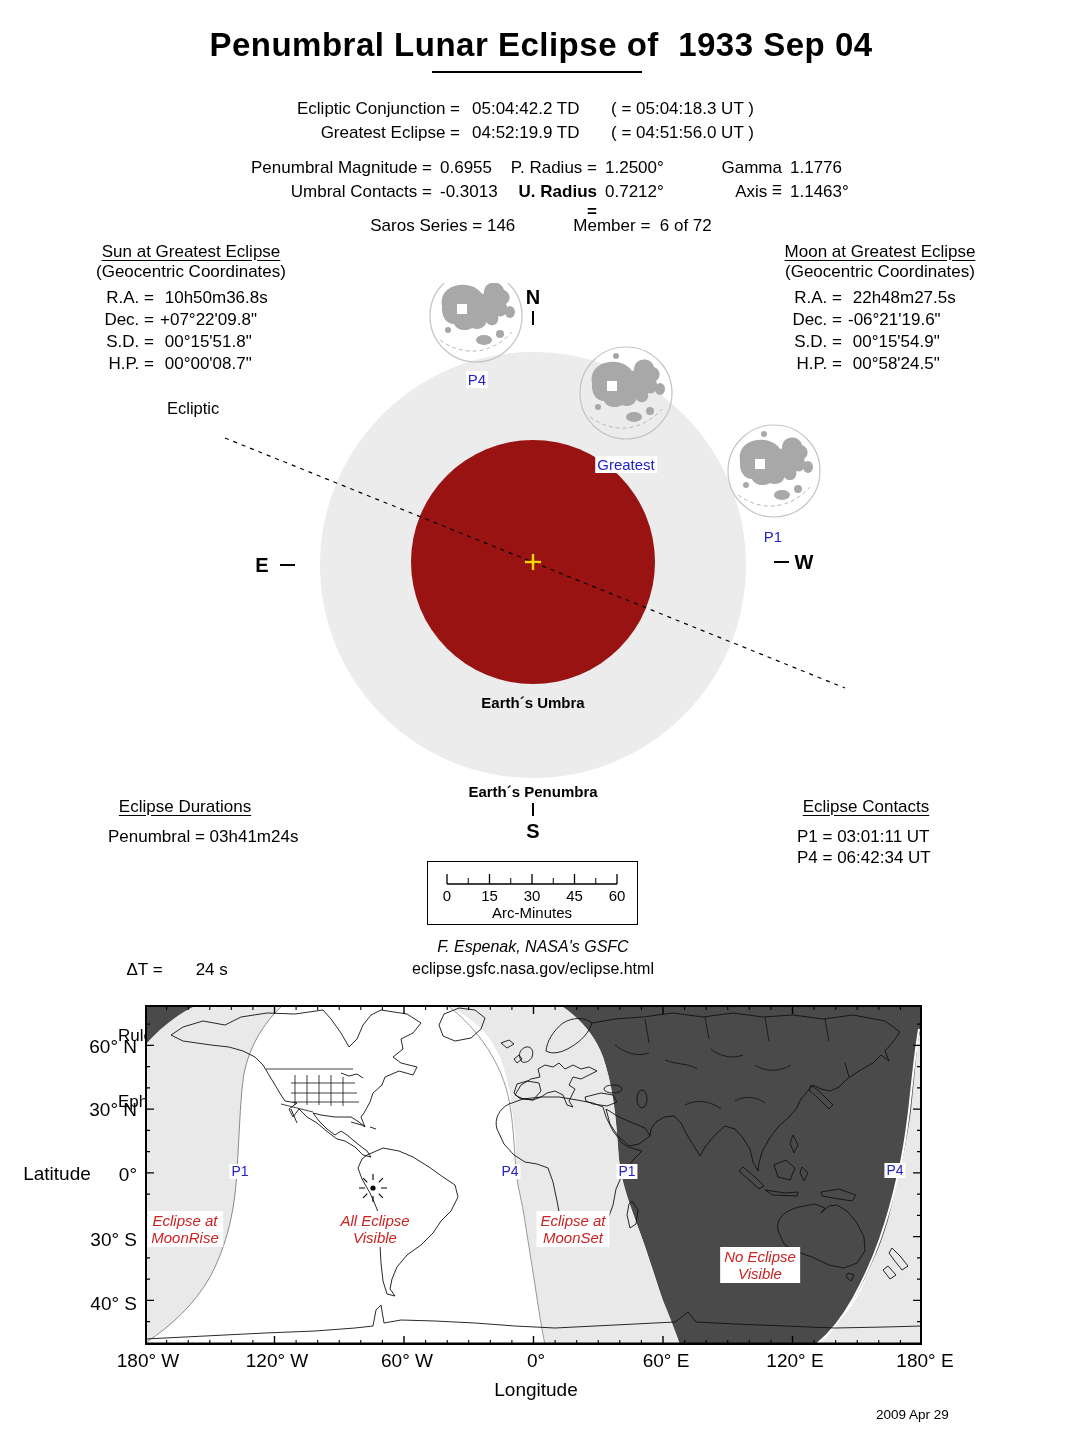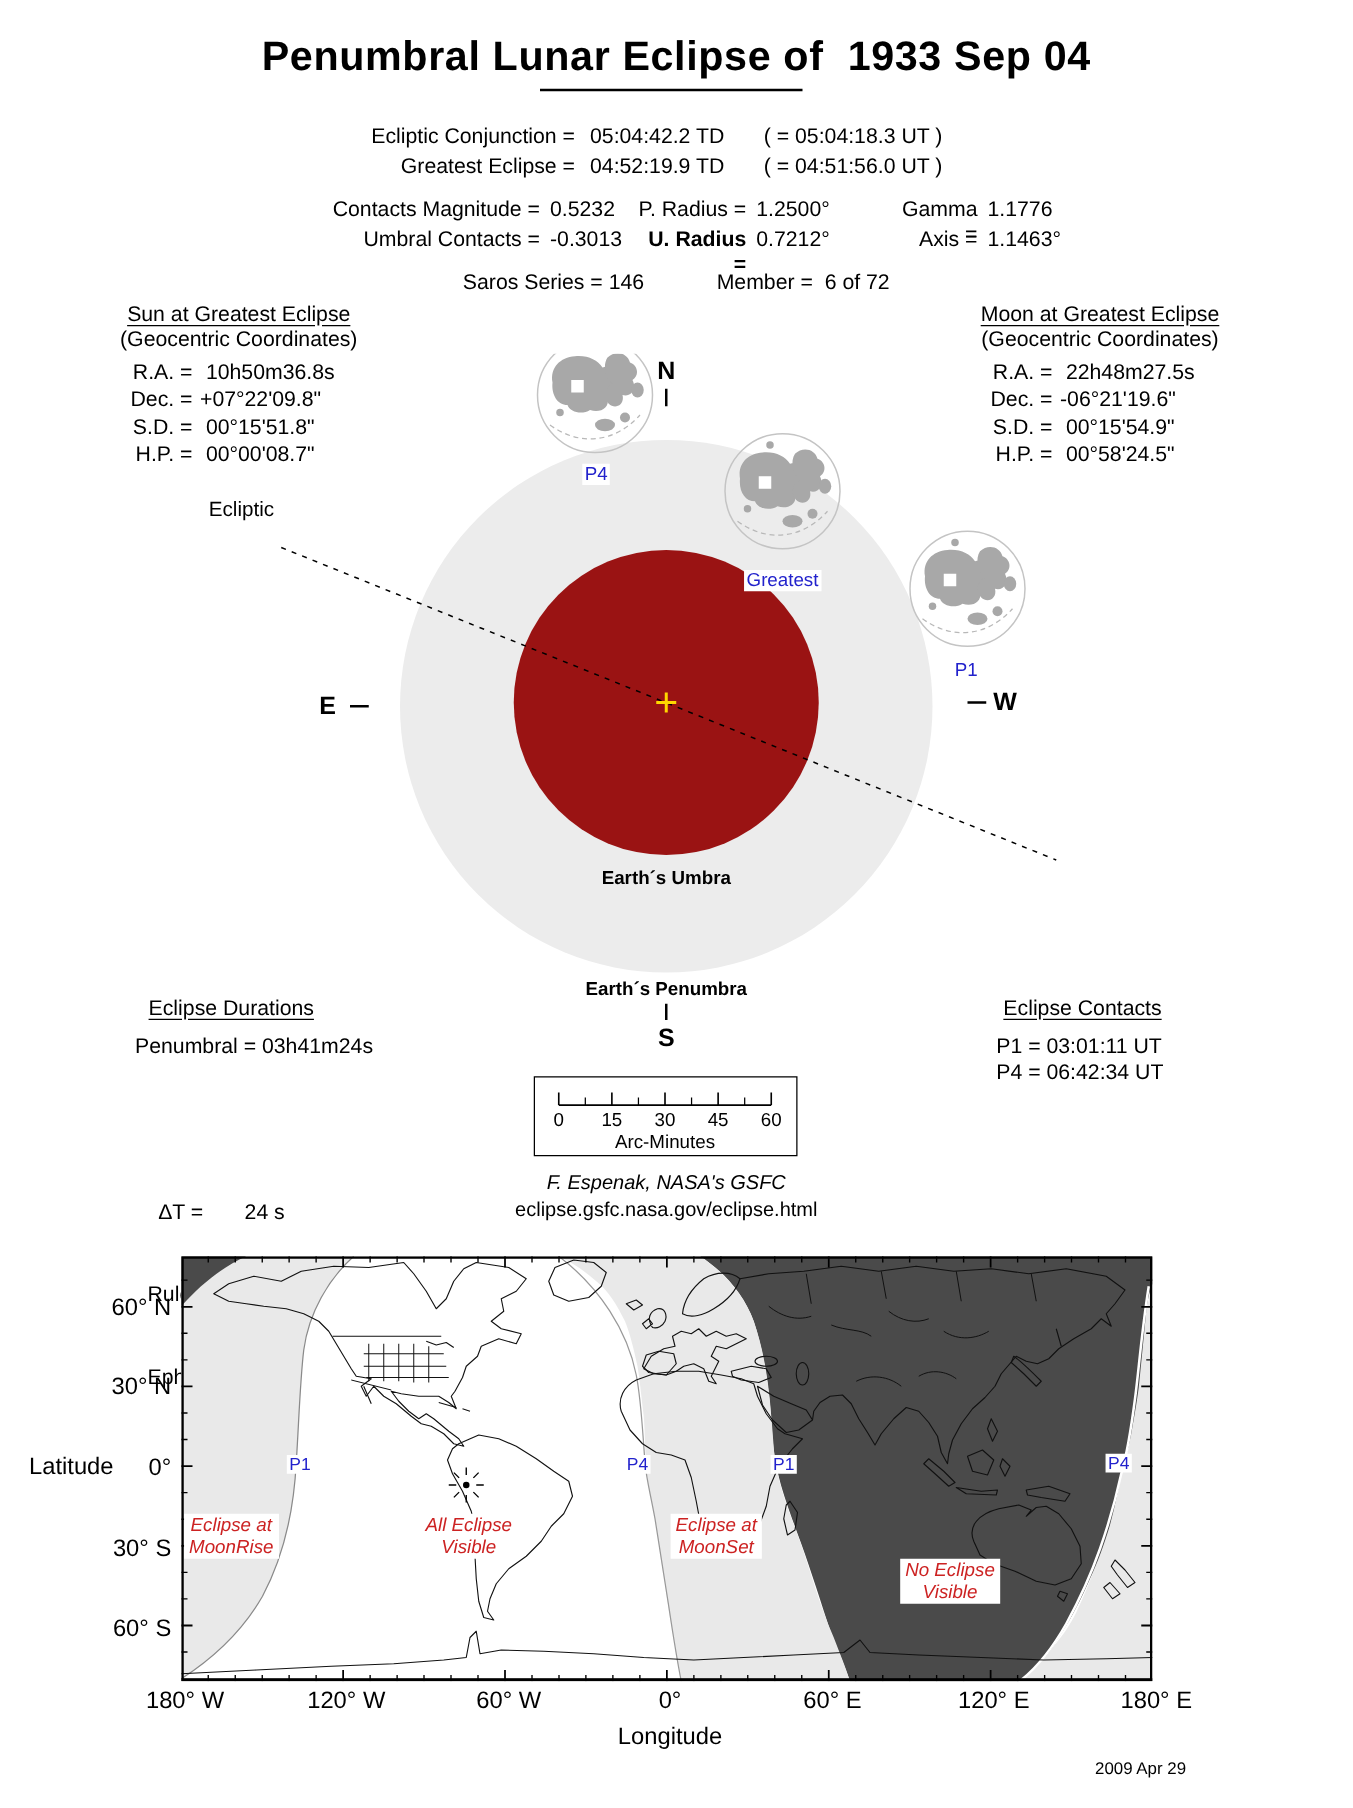--- a/index.html
+++ b/index.html
@@ -52,22 +52,22 @@
       <span class="hdr-ut pre">( = 05:04:18.3 UT )</span>
     </div>
     <div class="hdr-row">
       <span class="hdr-label">Greatest Eclipse =</span>
       <span class="hdr-td pre">04:52:19.9 TD</span>
       <span class="hdr-ut pre">( = 04:51:56.0 UT )</span>
     </div>
   </div>
 
   <div class="abs stat" style="left:140px;top:158px;">
-    <span class="l" style="width:292px;">Contacts Magnitude =</span>
-    <span class="v">0.5232</span>
+    <span class="l" style="width:292px;">Penumbral Magnitude =</span>
+    <span class="v">0.6955</span>
   </div>
   <div class="abs stat" style="left:505px;top:158px;">
     <span class="l" style="width:92px;">P. Radius =</span>
     <span class="v">1.2500°</span>
   </div>
   <div class="abs stat" style="left:710px;top:158px;">
     <span class="l" style="width:72px;">Gamma =</span>
     <span class="v">1.1776</span>
   </div>
   <div class="abs stat" style="left:140px;top:182px;">
@@ -291,21 +291,21 @@
   <div class="abs redlab cx" style="left:760px;top:1211px;margin-top:36px;">
     <div>No Eclipse</div>
     <div>Visible</div>
   </div>
 
   <div class="abs axis" style="left:14px;top:1163px;width:86px;text-align:center;">Latitude</div>
   <div class="abs axis" style="left:57px;top:1036px;width:80px;text-align:right;">60° N</div>
   <div class="abs axis" style="left:57px;top:1099px;width:80px;text-align:right;">30° N</div>
   <div class="abs axis" style="left:57px;top:1164px;width:80px;text-align:right;">0°</div>
   <div class="abs axis" style="left:57px;top:1229px;width:80px;text-align:right;">30° S</div>
-  <div class="abs axis" style="left:57px;top:1293px;width:80px;text-align:right;">60° S</div>
+  <div class="abs axis" style="left:57px;top:1293px;width:80px;text-align:right;">40° S</div>
   <div class="abs axis cx" style="left:148px;top:1350px;">180° W</div>
   <div class="abs axis cx" style="left:277px;top:1350px;">120° W</div>
   <div class="abs axis cx" style="left:407px;top:1350px;">60° W</div>
   <div class="abs axis cx" style="left:536px;top:1350px;">0°</div>
   <div class="abs axis cx" style="left:666px;top:1350px;">60° E</div>
   <div class="abs axis cx" style="left:795px;top:1350px;">120° E</div>
   <div class="abs axis cx" style="left:925px;top:1350px;">180° E</div>
   <div class="abs axis cx" style="left:536px;top:1379px;">Longitude</div>
 
   <div id="gendate" class="abs" style="left:876px;top:1407px;">2009 Apr 29</div>

